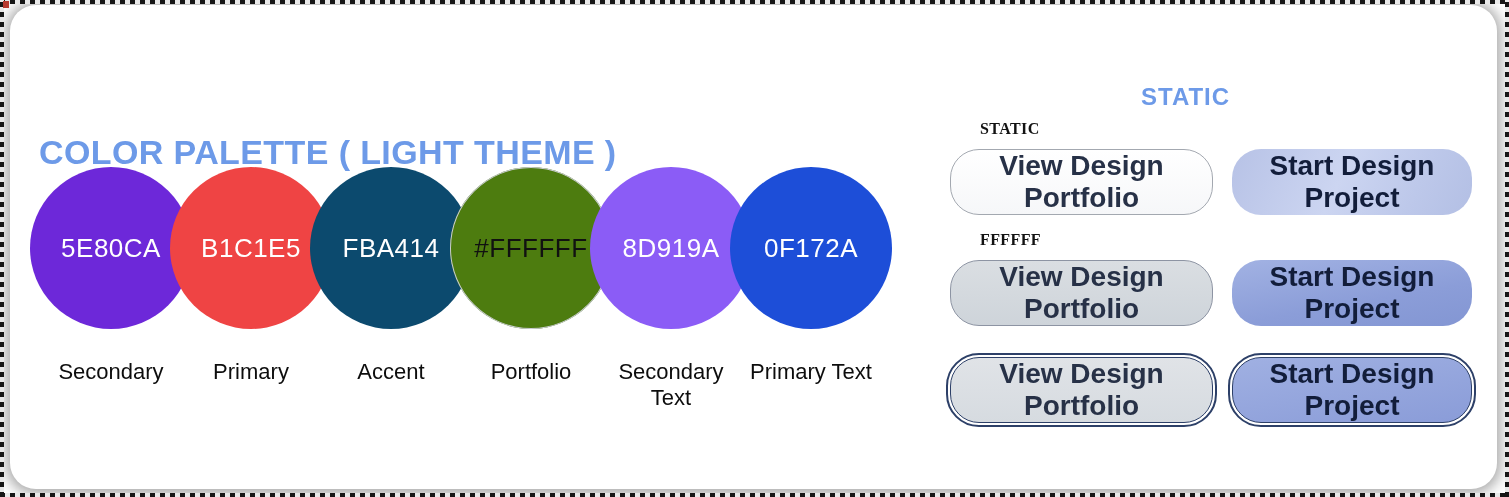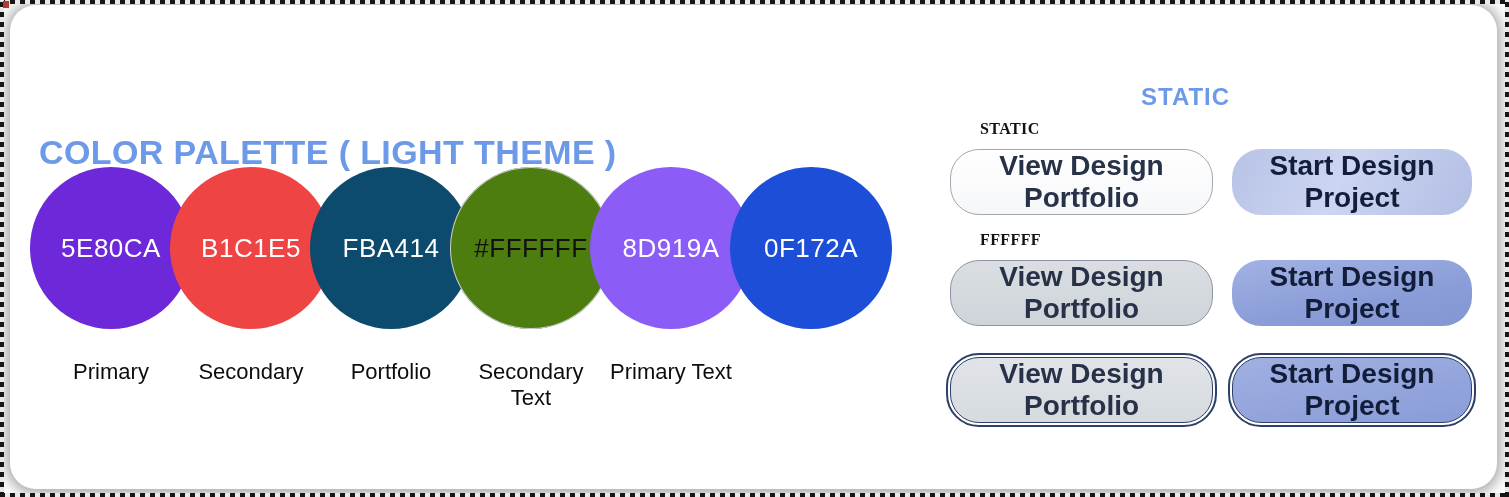--- a/index.html
+++ b/index.html
@@ -125,22 +125,23 @@
     </div>
     <div class="circle" style="background: #8b5cf6;">
       <span style="color: rgb(255, 255, 255);">8D919A</span>
     </div>
     <div class="circle" style="background: #1d4ed8;">
       <span style="color: rgb(255, 255, 255);">0F172A</span>
     </div>
   </div>
 
   <div class="swatch-labels">
+    <div class="swatch-label">Secondary</div>
     <div class="swatch-label">Primary</div>
-    <div class="swatch-label">Secondary</div>
+    <div class="swatch-label">Accent</div>
     <div class="swatch-label">Portfolio</div>
     <div class="swatch-label">Secondary Text</div>
     <div class="swatch-label">Primary Text</div>
   </div>
 
   <h2 class="buttons-title" style="color: rgb(109, 154, 232);">STATIC</h2>
 
   <div class="btn-group group-static">
     <div class="state-label">STATIC</div>
     <div class="btn-row">

